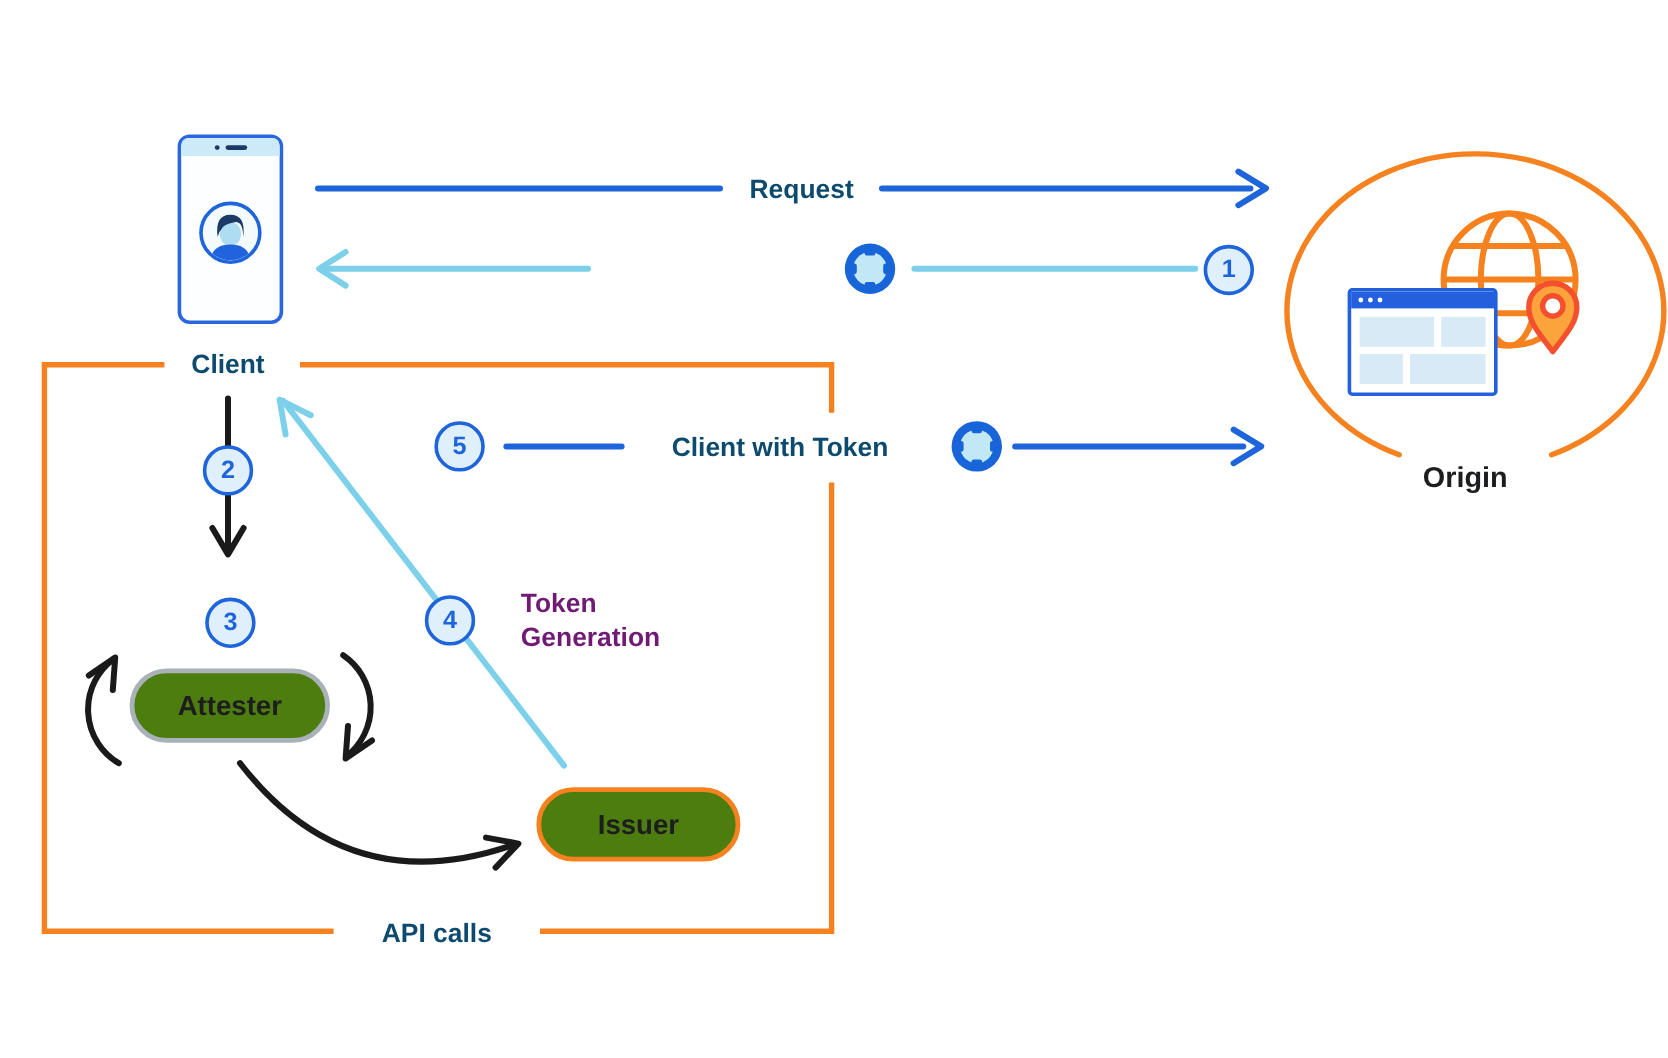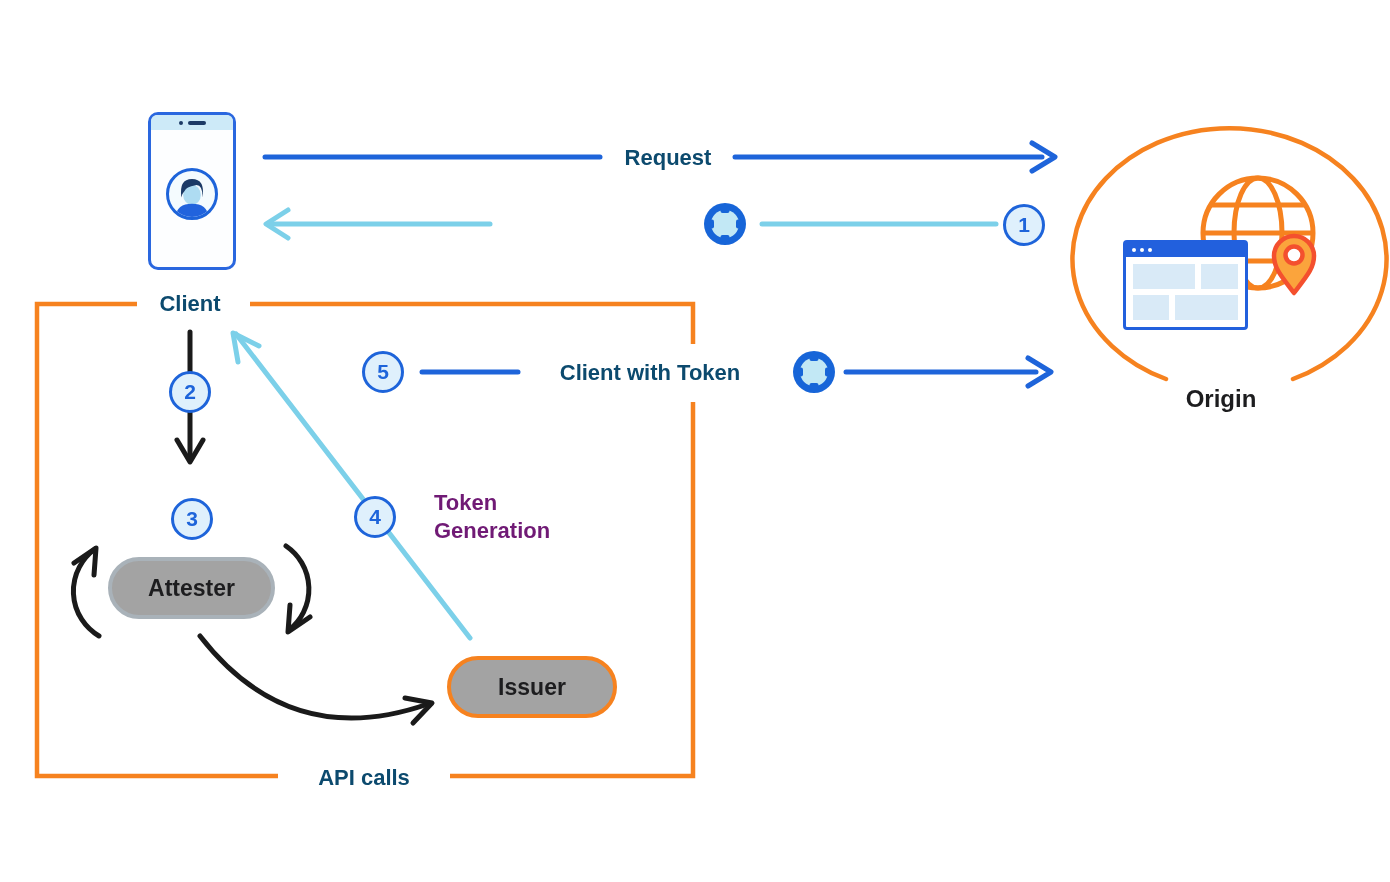--- a/index.html
+++ b/index.html
@@ -19,21 +19,21 @@
   .phone{left:148px;top:112px;width:88px;height:158px;border:3px solid #2a67df;border-radius:10px;
          background:#fdfeff;box-sizing:border-box;}
   .phone-topbar{position:absolute;left:0;top:0;right:0;height:15px;background:#cdeaf8;
                 border-radius:6px 6px 0 0;display:flex;align-items:center;justify-content:center;gap:5px;}
   .cam-dot{width:4px;height:4px;border-radius:50%;background:#1c3a66;}
   .speaker{width:18px;height:4px;border-radius:2px;background:#1c3a66;}
   .avatar{position:absolute;left:15px;top:53px;width:52px;height:52px;border:3px solid #1e64da;
           border-radius:50%;background:#f4fbfe;overflow:hidden;box-sizing:border-box;}
 
   
-  .pill{box-sizing:border-box;border-radius:33px;background:#a3a3a3;font-weight:bold;font-size:23px;}
+  .pill{box-sizing:border-box;border-radius:33px;background:#4d7c0f;font-weight:bold;font-size:23px;}
   .pill-attester{left:108px;top:557px;width:167px;height:62px;border:4px solid #a9b2b9;}
   .pill-issuer{left:447px;top:656px;width:170px;height:62px;border:4px solid #f6821f;}
 
   
   .step-circle{position:absolute;width:42px;height:42px;border-radius:50%;border:3px solid #1e64da;
                background:#dff0fc;color:#1e64da;font-weight:bold;font-size:21px;box-sizing:border-box;
                display:flex;align-items:center;justify-content:center;z-index:2;}
 
   
   .token-chip{position:absolute;width:44px;height:44px;z-index:2;}

